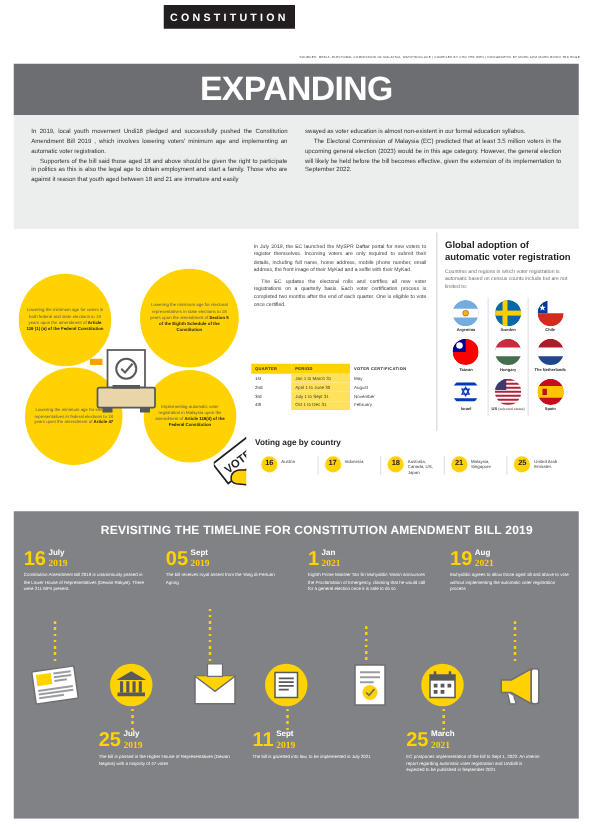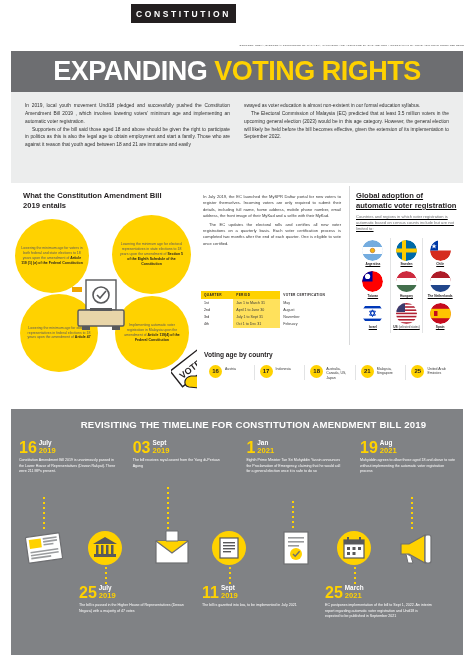--- a/index.html
+++ b/index.html
@@ -77,21 +77,21 @@
     background: #ffd200; color: #231f20; font-size: 3.2px; font-weight: bold;
     letter-spacing: .3px; text-align: left; padding: 2px 3px;
   }
   .qtable th.plain { background: #ffffff; }
   .qtable td { padding: 1.6px 3px; color: #3a3a3a; }
   .qtable td.hl { background: #ffe15c; }
   .qtable td.q { color: #231f20; }
 
   .panel-right {
     position: absolute; left: 338px; top: 0; width: 114px; height: 159px;
-    background: #ffffff; border-left: 1px solid #d8d9da; padding: 5px 6px; text-decoration: underline;
+    background: #ffffff; border-left: 1px solid #d8d9da; padding: 5px 6px;
   }
   .panel-right .body { font-size: 4.1px; line-height: 1.55; color: #6d6e71; margin-top: 3px; }
   .flags { display: grid; grid-template-columns: 1fr 1fr 1fr; margin-top: 5px; }
   .flag-cell { display: flex; flex-direction: column; align-items: center; padding: 2px 0 3px 0; }
   .flag-cell:nth-child(3n+2) { border-left: 1px solid #e2e3e4; border-right: 1px solid #e2e3e4; }
   .flag-circle { width: 21px; height: 21px; border-radius: 50%; overflow: hidden; position: relative; }
   .flag-name { font-size: 3.2px; font-weight: bold; color: #231f20; text-align: center; margin-top: 1.5px; line-height: 1.25; }
   .flag-sub { font-size: 2.7px; color: #6d6e71; }
 
   
@@ -121,56 +121,54 @@
     letter-spacing: .2px; padding-top: 10px;
   }
   .tl-row-top { position: absolute; top: 31px; left: 0; width: 452px; display: flex; }
   .tl-row-bot { position: absolute; top: 176px; left: 0; width: 452px; display: flex; padding-left: 60px; }
   .tl-item { width: 123px; padding: 0 8px; }
   .tl-item.narrow { width: 120px; }
   .tl-date { display: flex; align-items: flex-start; }
   .tl-day { font-size: 16px; font-weight: bold; color: #ffd200; line-height: .95; }
   .tl-my { margin-left: 2px; line-height: 1.02; }
   .tl-mon { font-size: 6.4px; font-weight: bold; color: #ffffff; display: block; }
-  .tl-yr { font-size: 7.6px; font-weight: bold; color: #ffd200; display: block; }
+  .tl-yr { font-size: 7.6px; font-weight: bold; color: #ffd200; display: block; font-family: Liberation Serif, serif; }
   .tl-desc { font-size: 3.6px; line-height: 1.5; color: #ffffff; margin-top: 3px; }
   .dot-col { position: absolute; width: 2px; height: 40px;
     background: repeating-linear-gradient(#ffd200 0 2px, transparent 2px 5px); }
   .tl-circle { position: absolute; width: 34px; height: 34px; border-radius: 50%; background: #ffd200; }
 
   .bottom-strip { position: absolute; left: 11px; top: 655px; width: 452px; height: 9px; background: #ffffff; }
 </style>
 </head>
 <body>
 
 <div class="page">
 
   <div class="infographic-tag">CONSTITUTION</div>
   <div class="credit-line">SOURCES: MEDIA, ELECTORAL COMMISSION OF MALAYSIA, WATCHDOG.ACE  |  COMPILED BY CHO YEE WEN  |  INFOGRAPHIC BY MOHD AZIZ MOHD ROSNI TBD EDGE</div>
 
   <div class="title-bar">
     <span class="t1">EXPANDING</span>
-    <span class="t2">VOTING RIGHTS</span>
   </div>
 
   <div class="intro">
     <div class="col">
       <p>In 2019, local youth movement Undi18 pledged and successfully pushed the Constitution Amendment Bill 2019 , which involves lowering voters' minimum age and implementing an automatic voter registration.</p>
       <p>Supporters of the bill said those aged 18 and above should be given the right to participate in politics as this is also the legal age to obtain employment and start a family. Those who are against it reason that youth aged between 18 and 21 are immature and easily</p>
     </div>
     <div class="col">
       <p>swayed as voter education is almost non-existent in our formal education syllabus.</p>
       <p>The Electoral Commission of Malaysia (EC) predicted that at least 3.5 million voters in the upcoming general election (2023) would be in this age category. However, the general election will likely be held before the bill becomes effective, given the extension of its implementation to September 2022.</p>
     </div>
   </div>
 
   <div class="panels">
 
     <div class="panel-left">
-      <div class="sec-title">What the Constitution Amendment Bill 2019 entails</div>
 
       <div class="bubble b1">
         <span><span>Lowering the minimum age for voters in both federal and state elections to 18 years</span><span> upon the amendment of </span><b>Article 119 (1) (a) of the Federal Constitution</b></span>
       </div>
       <div class="bubble b2">
         <span><span>Lowering the minimum age for electoral representatives in state elections to 18 years</span><span> upon the amendment of </span><b>Section 5 of the Eighth Schedule of the Constitution</b></span>
       </div>
       <div class="bubble b3">
         <span><span>Lowering the minimum age for electoral representatives in federal elections to 18 years</span><span> upon the amendment of </span><b>Article 47</b></span>
       </div>
@@ -387,21 +385,21 @@
           <span class="tl-day">16</span>
           <span class="tl-my">
             <span class="tl-mon">July</span>
             <span class="tl-yr">2019</span>
           </span>
         </div>
         <div class="tl-desc">Constitution Amendment Bill 2019 is unanimously passed in the Lower House of Representatives (Dewan Rakyat). There were 211 MPs present.</div>
       </div>
       <div class="tl-item">
         <div class="tl-date">
-          <span class="tl-day">03</span>
+          <span class="tl-day">05</span>
           <span class="tl-my">
             <span class="tl-mon">Sept</span>
             <span class="tl-yr">2019</span>
           </span>
         </div>
         <div class="tl-desc">The bill receives royal assent from the Yang di-Pertuan Agong</div>
       </div>
       <div class="tl-item">
         <div class="tl-date">
           <span class="tl-day">1</span>

